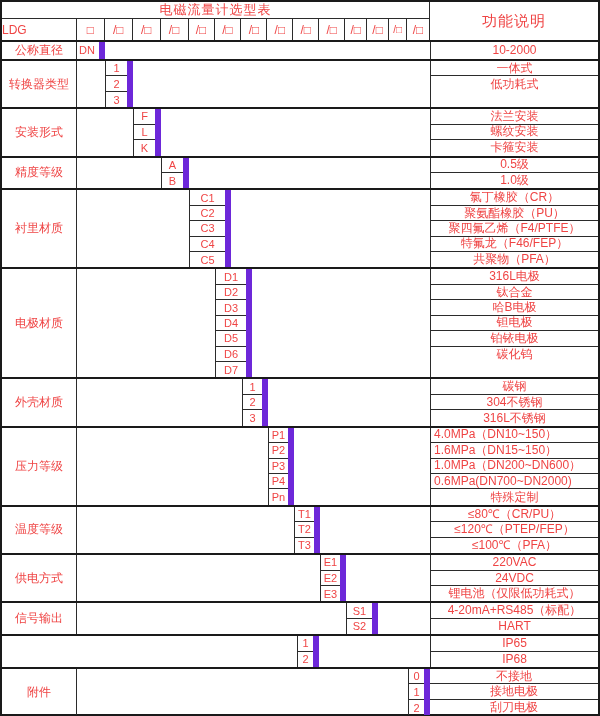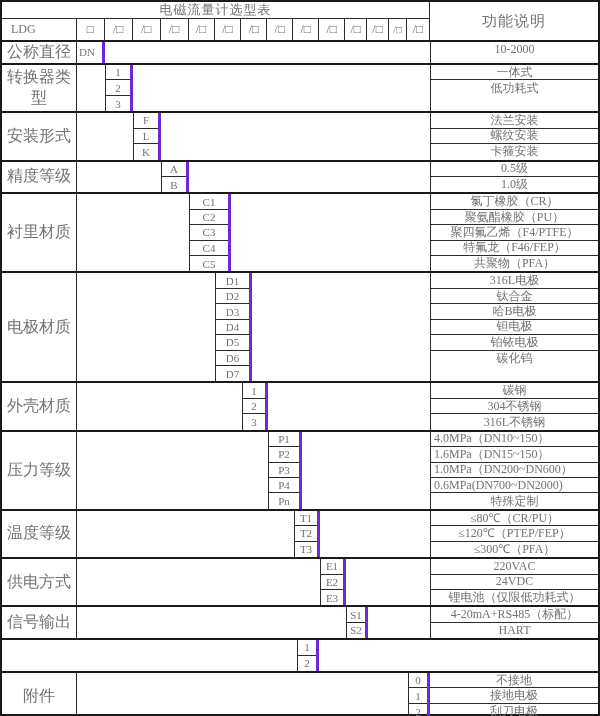--- a/index.html
+++ b/index.html
@@ -2,55 +2,55 @@
 <html><head>
 <meta charset="utf-8">
 <style>
   * { margin:0; padding:0; box-sizing:border-box; }
   html,body { background:#ffffff; }
   body { width:600px; height:716px; overflow:hidden; }
   .tbl {
     width:600px; height:716px;
     border:2px solid #1a1a1a;
     background:#fff;
-    color:#737373;
-    font-family:Liberation Serif, serif;
+    color:#ef4444;
+    font-family:Liberation Sans, sans-serif;
   }
   
   .topsec { display:flex; height:38px; }
   .topleft { width:428px; border-right:1px solid #2b2b2b; display:flex; flex-direction:column; }
   .titlerow {
     height:17px; border-bottom:1px solid #2b2b2b;
     display:flex; align-items:center; justify-content:center;
     font-size:13px; letter-spacing:1px;
   }
   .ldgrow { flex:1; display:flex; }
   .ldglabel {
     width:75px; border-right:1px solid #2b2b2b;
-    display:flex; align-items:center; font-size:12px; padding-left:9px;
+    display:flex; align-items:center; font-size:12px; 
   }
   .mcell {
     border-right:1px solid #2b2b2b;
     display:flex; align-items:center; justify-content:center;
     font-size:12px; overflow:hidden; white-space:nowrap;
   }
   .mcell.last { border-right:none; }
   .funchead { flex:1; display:flex; align-items:center; justify-content:center; font-size:15px; letter-spacing:1px; }
   
   .block { display:flex; border-top:2px solid #1a1a1a; }
   .lbl {
     width:75px; border-right:1px solid #2b2b2b;
     display:flex; align-items:center; justify-content:center;
-    font-size:16px; text-align:center;
+    font-size:12px; text-align:center;
   }
   .lfill { flex:none; }
   .rfill { flex:1; }
   .codes {
     display:flex; flex-direction:column;
-    border-left:1px solid #2b2b2b; border-right:3px solid #6d28d9;justify-content:center;
+    border-left:1px solid #2b2b2b; border-right:6px solid #6d28d9;justify-content:center;
   }
   .codes.nol { border-left:none; }
   .crow {
     height:15.43px; border-bottom:1px solid #2b2b2b;
     display:flex; align-items:center; justify-content:center;
     font-size:11px; overflow:hidden;
   }
   .crow:last-child { border-bottom:none; }
   .crow.cl { justify-content:flex-start; padding-left:2px; }
   .descs { width:168px; border-left:1px solid #2b2b2b; display:flex; flex-direction:column; }
@@ -203,21 +203,21 @@
     <div class="descs">
       <div class="drow">碳钢</div>
       <div class="drow">304不锈钢</div>
       <div class="drow">316L不锈钢</div>
     </div>
   </div>
 
   <div class="block">
     <div class="lbl">压力等级</div>
     <div class="lfill" style="width:191px"></div>
-    <div class="codes" style="width:34px">
+    <div class="codes" style="width:26px">
       <div class="crow">P1</div>
       <div class="crow">P2</div>
       <div class="crow">P3</div>
       <div class="crow">P4</div>
       <div class="crow">Pn</div>
     </div>
     <div class="rfill"></div>
     <div class="descs">
       <div class="drow al">4.0MPa（DN10~150）</div>
       <div class="drow al">1.6MPa（DN15~150）</div>
@@ -232,21 +232,21 @@
     <div class="lfill" style="width:217px"></div>
     <div class="codes" style="width:26px">
       <div class="crow">T1</div>
       <div class="crow">T2</div>
       <div class="crow">T3</div>
     </div>
     <div class="rfill"></div>
     <div class="descs">
       <div class="drow">≤80℃（CR/PU）</div>
       <div class="drow">≤120℃（PTEP/FEP）</div>
-      <div class="drow">≤300℃（PFA）</div>
+      <div class="drow">≤100℃（PFA）</div>
     </div>
   </div>
 
   <div class="block">
     <div class="lbl">供电方式</div>
     <div class="lfill" style="width:243px"></div>
     <div class="codes" style="width:26px">
       <div class="crow">E1</div>
       <div class="crow">E2</div>
       <div class="crow">E3</div>
@@ -255,38 +255,42 @@
     <div class="descs">
       <div class="drow">220VAC</div>
       <div class="drow">24VDC</div>
       <div class="drow">锂电池（仅限低功耗式）</div>
     </div>
   </div>
 
   <div class="block">
     <div class="lbl">信号输出</div>
     <div class="lfill" style="width:269px"></div>
-    <div class="codes" style="width:22px">
+    <div class="codes" style="width:32px">
       <div class="crow">S1</div>
       <div class="crow">S2</div>
     </div>
     <div class="rfill"></div>
     <div class="descs">
       <div class="drow">4-20mA+RS485（标配）</div>
       <div class="drow">HART</div>
     </div>
   </div>
 
   <div class="block">
     <div class="lfill" style="width:295px"></div>
     <div class="codes" style="width:22px">
       <div class="crow">1</div>
       <div class="crow">2</div>
     </div>
     <div class="rfill"></div>
+    <div class="descs">
+      <div class="drow">IP65</div>
+      <div class="drow">IP68</div>
+    </div>
   </div>
 
   <div class="block">
     <div class="lbl">附件</div>
     <div class="lfill" style="width:331px"></div>
     <div class="codes" style="width:22px">
       <div class="crow">0</div>
       <div class="crow">1</div>
       <div class="crow">2</div>
     </div>

